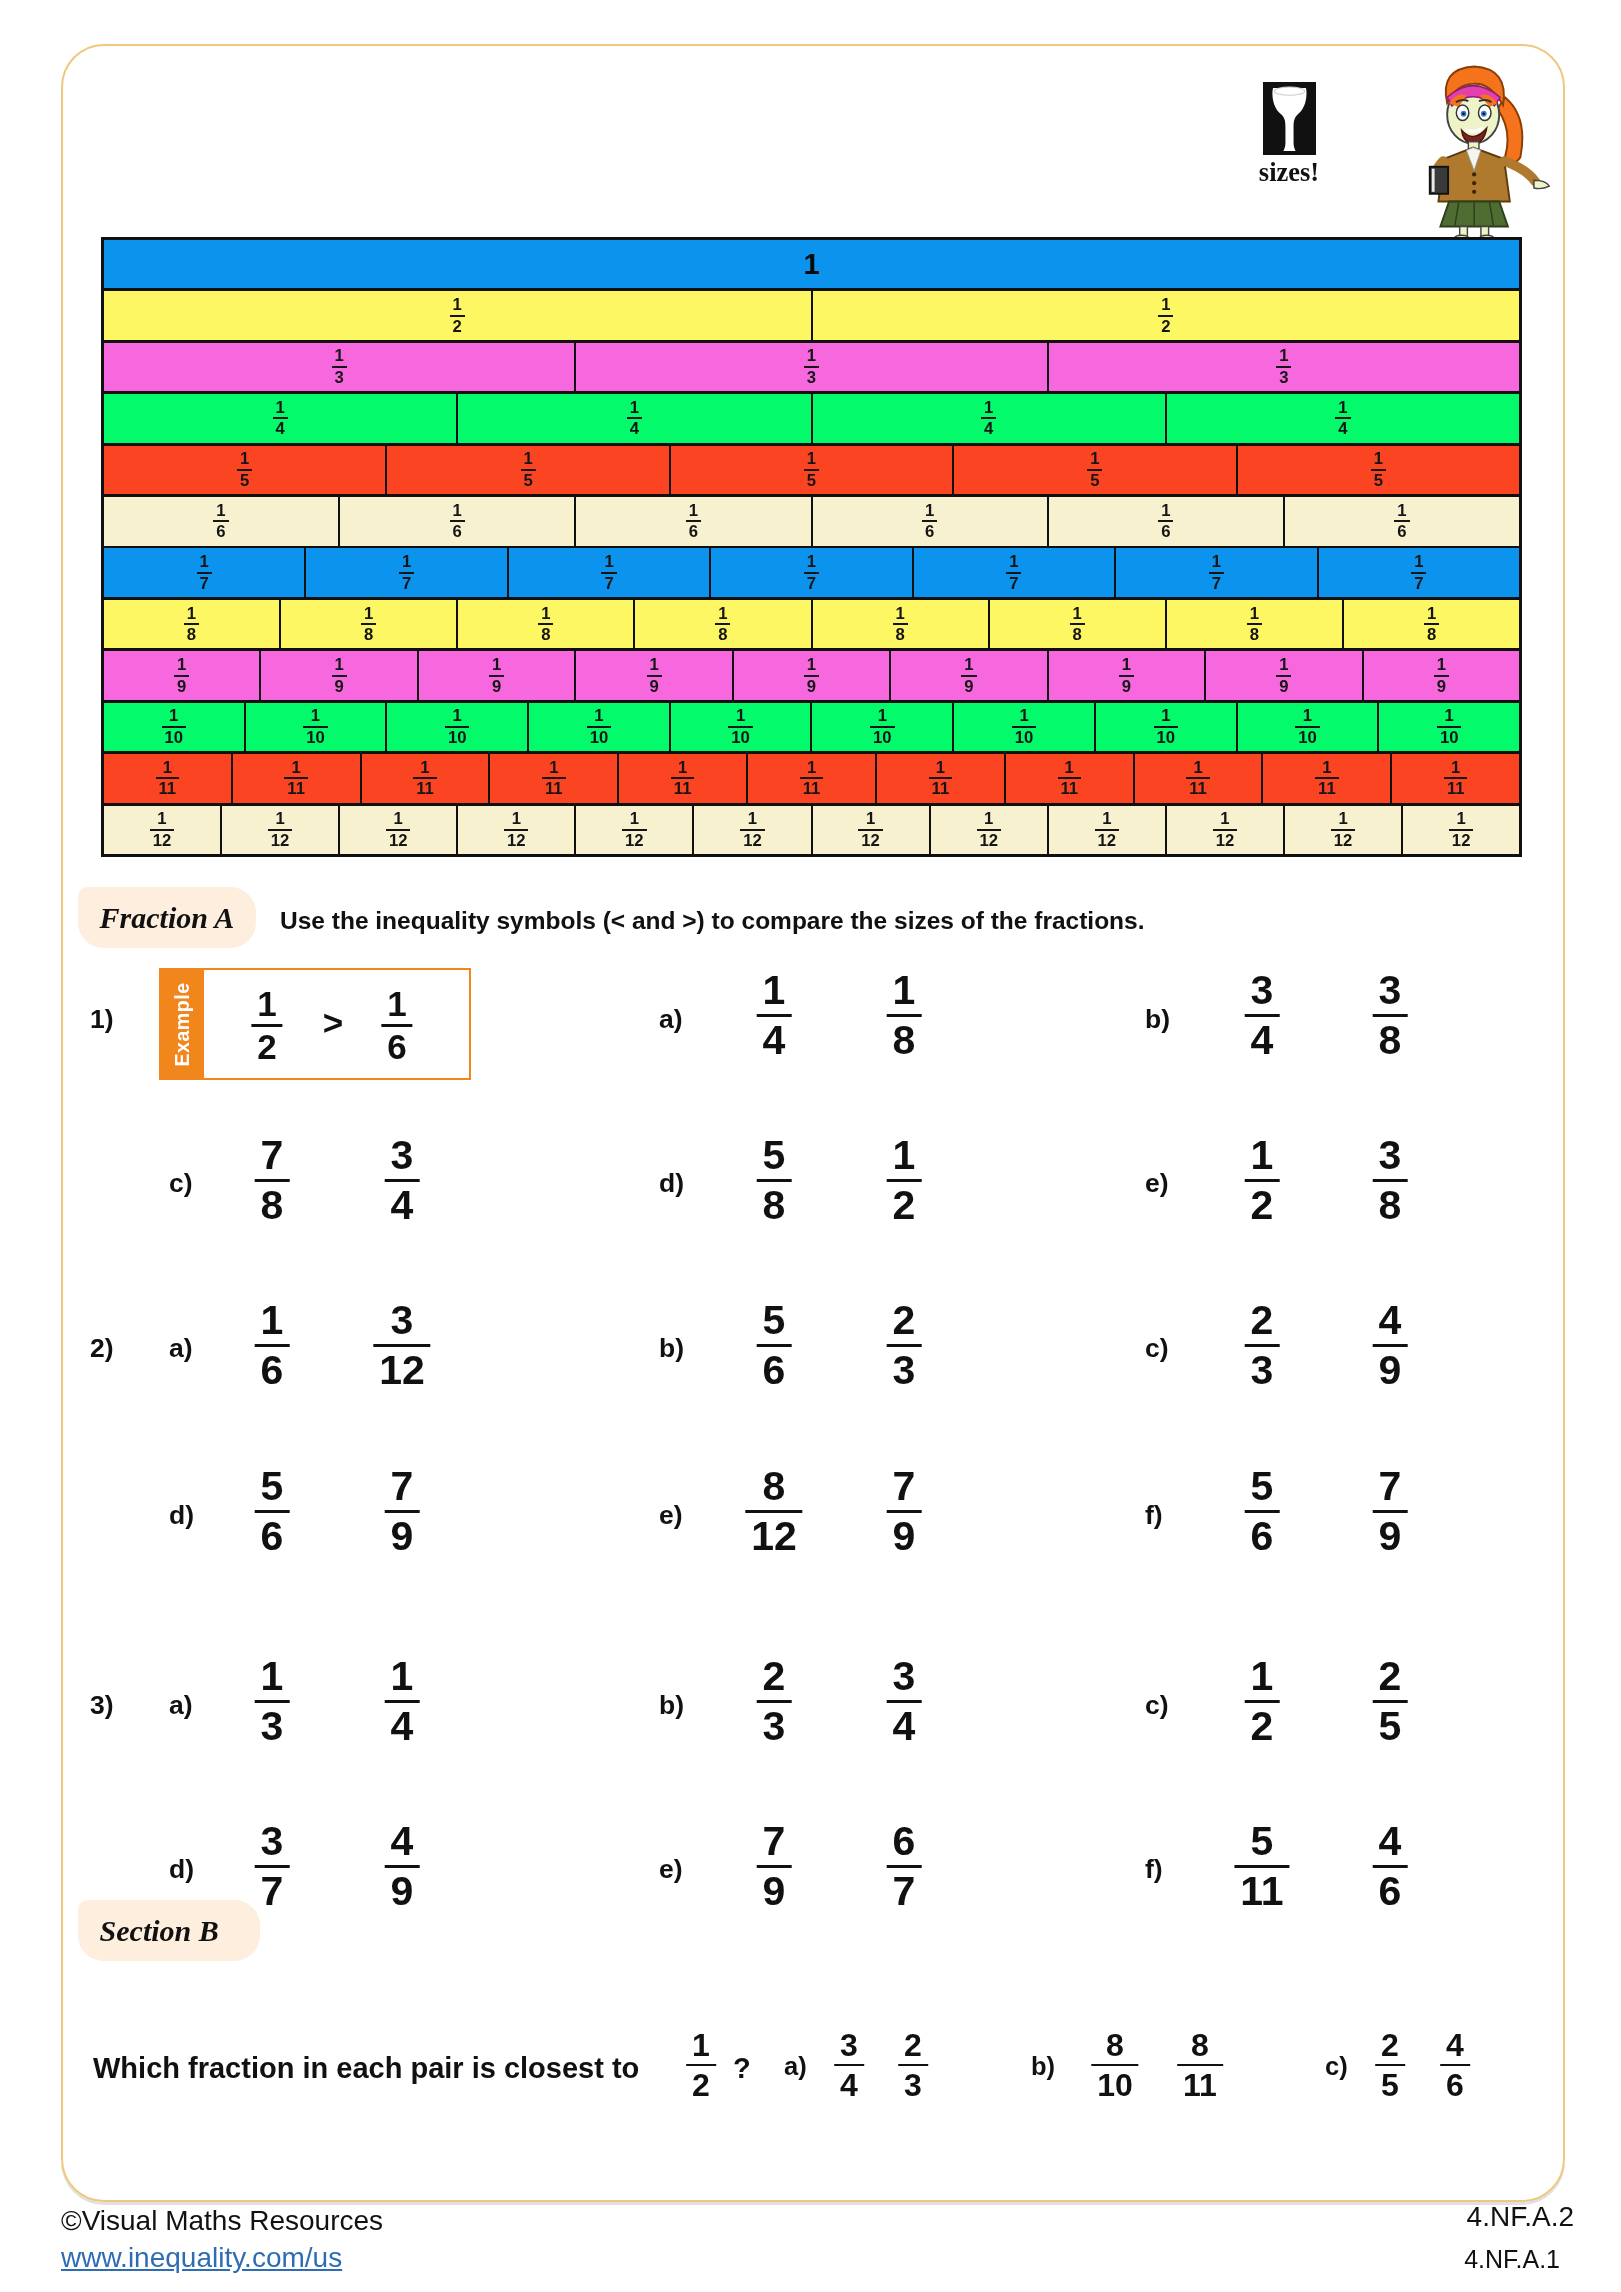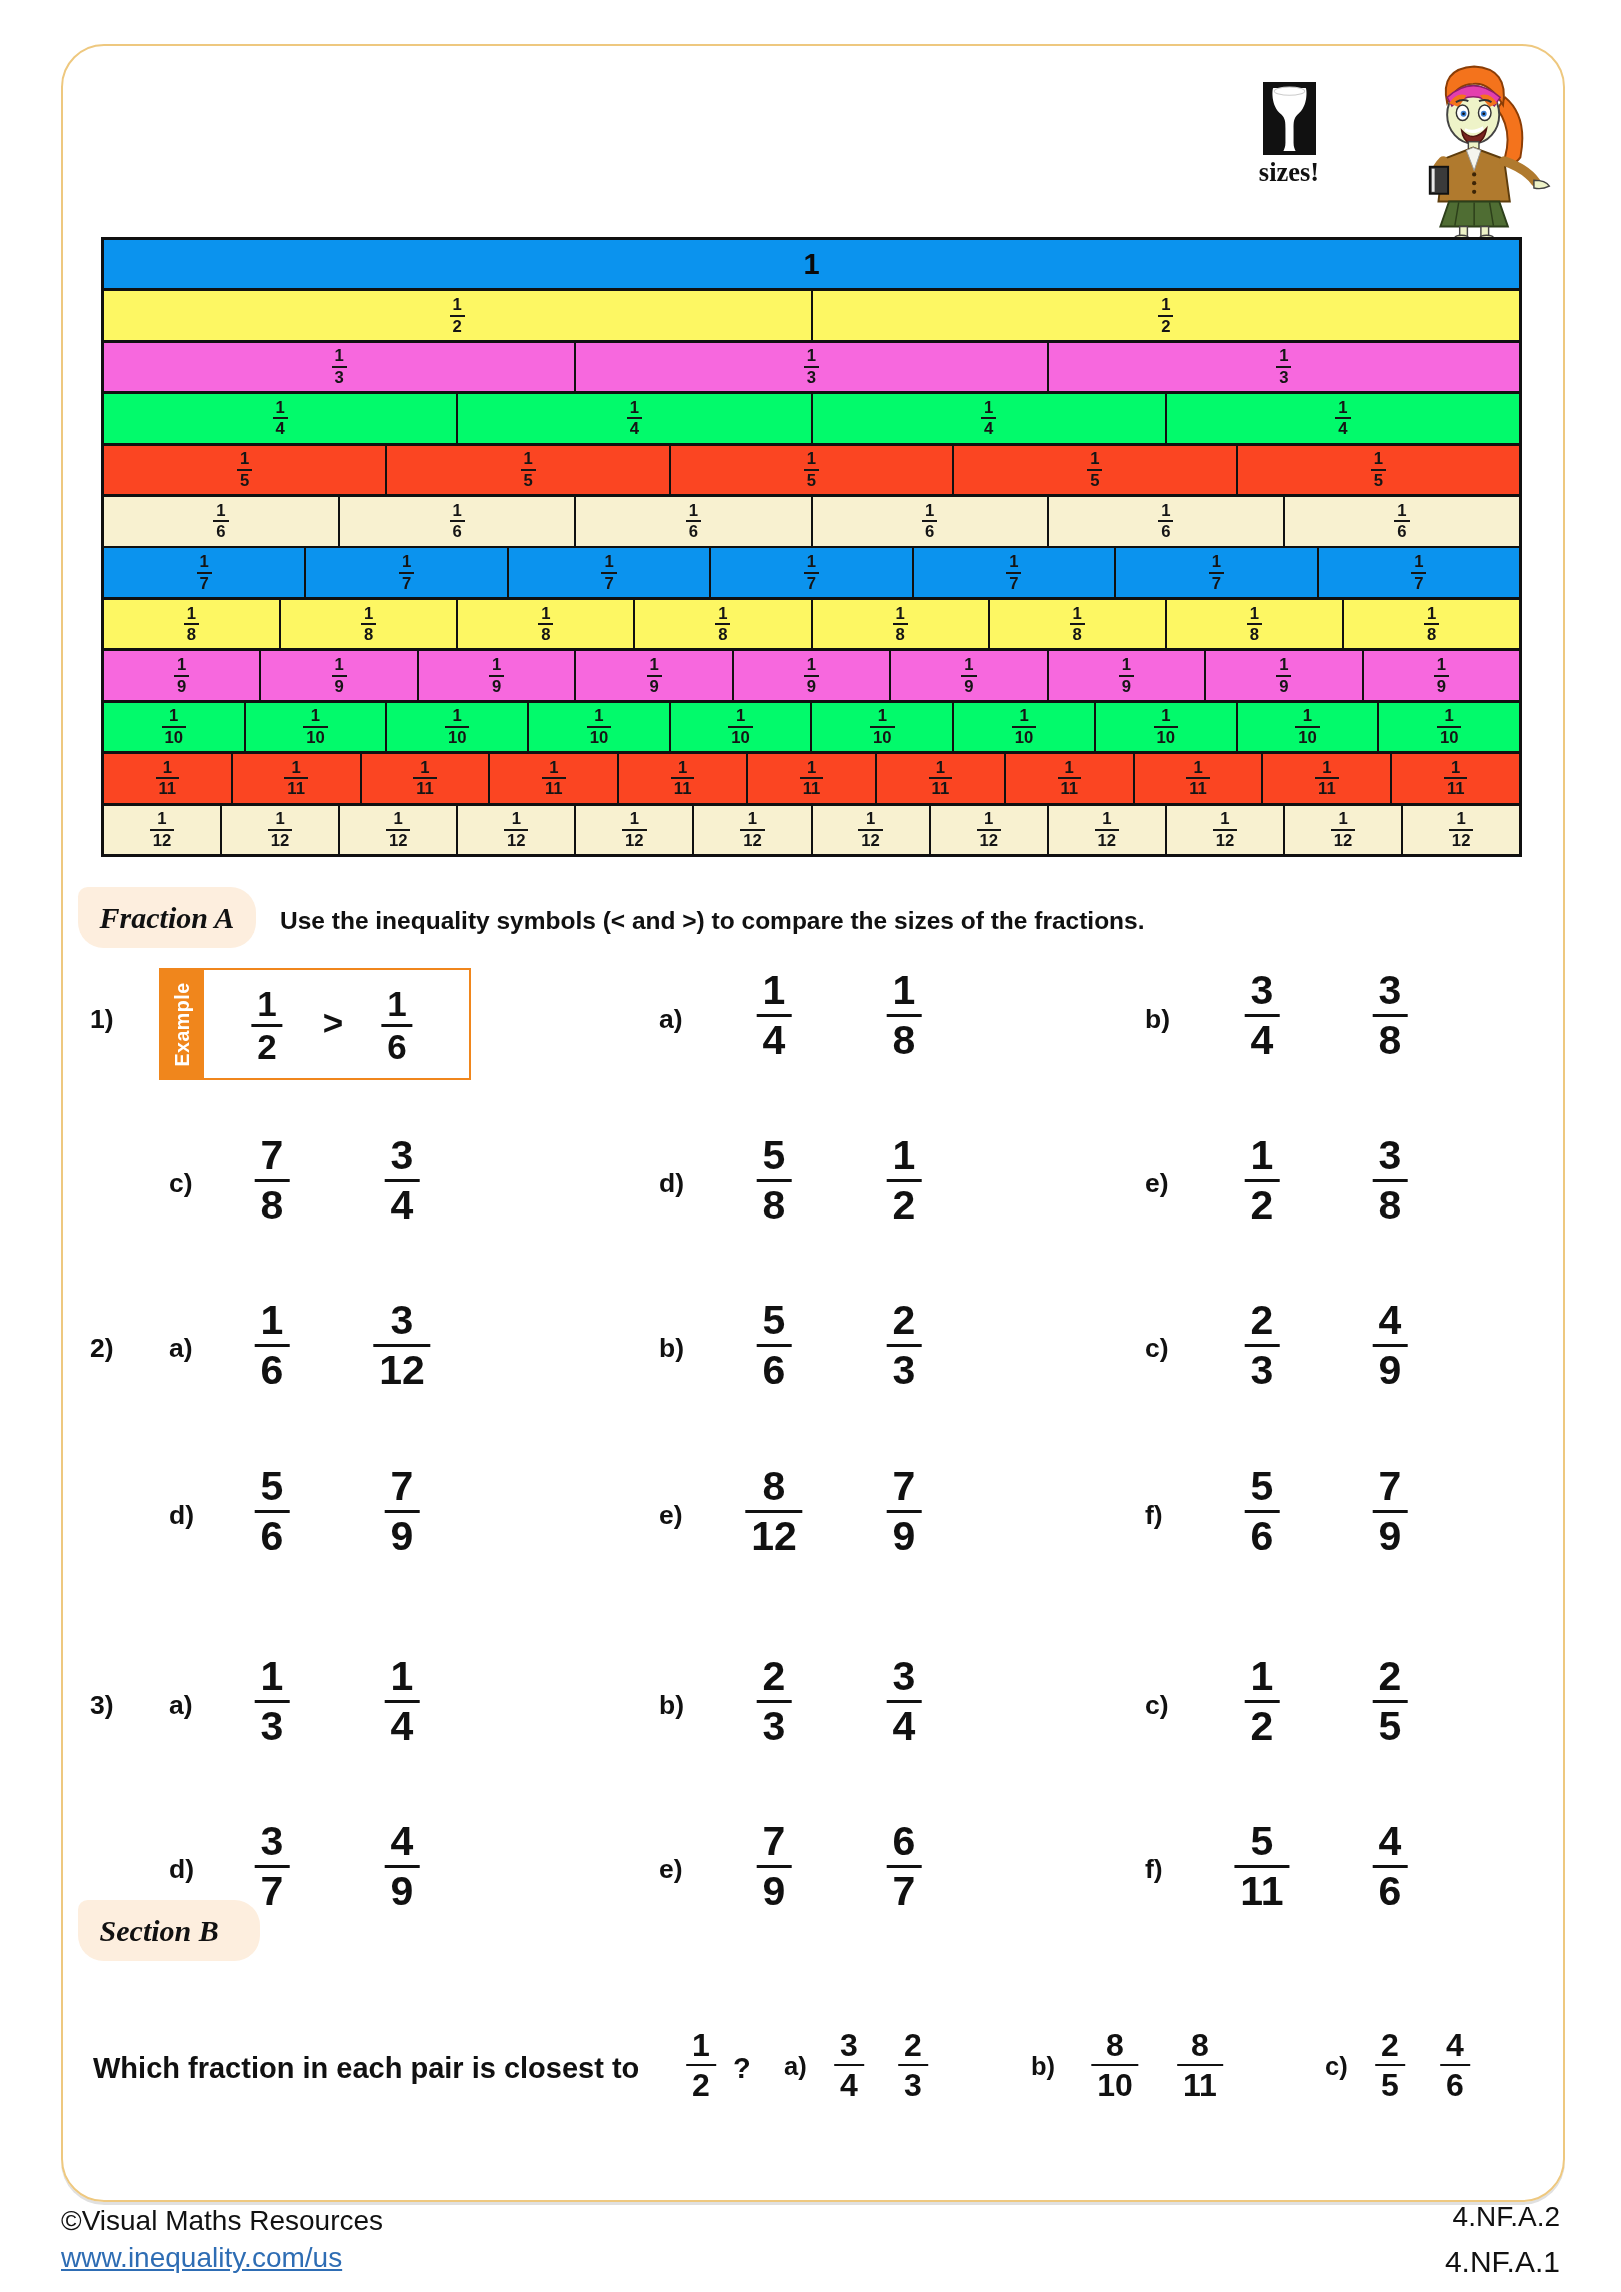--- a/index.html
+++ b/index.html
@@ -62,22 +62,22 @@
   .sbfrac{font-size:32px;}
   .sbfrac .den{border-top:2.9px solid #111;}
   .sb-letter{position:absolute;font-size:25.5px;font-weight:bold;}
   .sb-suffix{position:absolute;font-size:29px;font-weight:bold;}
 
   
   .footer-left1{position:absolute;left:61px;top:2205px;font-size:28px;}
   .footer-link{position:absolute;left:61px;top:2242px;font-size:28px;color:#2e6db4;
     text-decoration:underline;cursor:pointer;}
   .footer-center{position:absolute;left:0;right:0;top:2223px;text-align:center;font-size:28px;}
-  .footer-std1{position:absolute;right:61px;top:2201px;font-size:28px;text-align:left;margin-left:46px;}
-  .footer-std2{position:absolute;right:61px;top:2245px;font-size:30px;text-align:right;}
+  .footer-std1{position:absolute;right:47px;top:2201px;font-size:28px;text-align:left;margin-left:46px;}
+  .footer-std2{position:absolute;right:61px;top:2245px;font-size:25px;text-align:right;}
 
   .character{position:absolute;left:1380px;top:53px;width:196px;height:188px;}
 </style>
 </head>
 <body>
 
 <div class="page">
 
   <div class="outer-border"></div>
 

